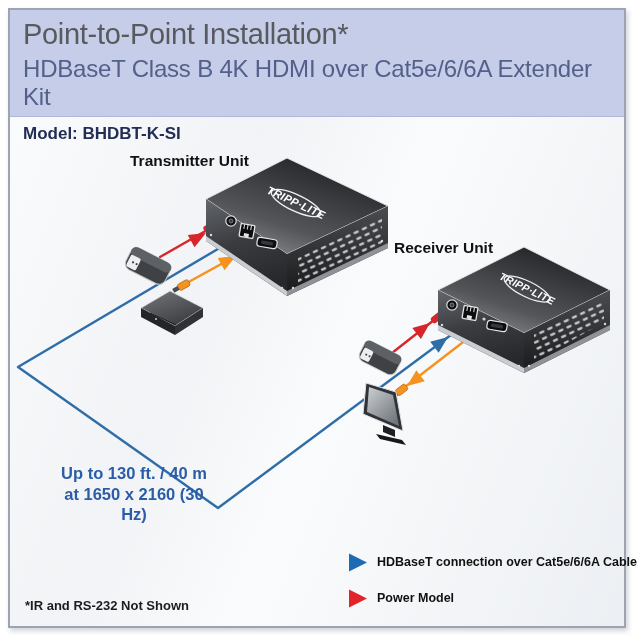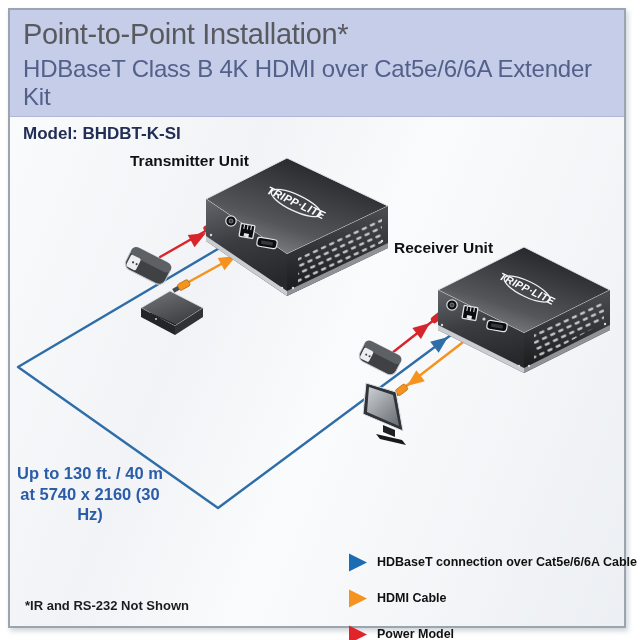--- a/index.html
+++ b/index.html
@@ -19,21 +19,21 @@
   }
   .hdr-title{font-size:29px;color:#595a5e;letter-spacing:-0.3px;line-height:1.1;}
   .hdr-sub{font-size:24px;color:#53608a;margin-top:4px;letter-spacing:-0.2px;}
   .hdr-model{font-size:17px;color:#232e54;font-weight:bold;margin-top:13px;}
   .diagram-svg{position:absolute;left:0;top:0;}
   .unit-label{position:absolute;font-size:15.5px;font-weight:bold;color:#101113;}
   .tx-label{left:120px;top:142px;}
   .rx-label{left:384px;top:229px;}
   .distance{
     position:absolute;left:0;top:453px;width:160px;text-align:center;
-    font-size:16.5px;font-weight:bold;color:#2a5ca8;line-height:1.25;
+    font-size:16.5px;font-weight:bold;color:#2a5ca8;line-height:1.25;padding-left:44px;
   }
   .footnote{position:absolute;left:15px;top:588px;font-size:13px;font-weight:600;color:#1c1c1e;text-align:right;}
   .legend{position:absolute;left:338px;top:534px;display:flex;flex-direction:column;gap:8px;}
   .legend-row{display:flex;align-items:center;gap:9px;height:20px;margin-top:8px;}
   .legend-row svg{width:20px;height:19px;flex:0 0 auto;}
   .legend-row span{font-size:12.5px;font-weight:600;color:#111;white-space:nowrap;}
 </style>
 </head>
 <body>
 
@@ -217,39 +217,33 @@
         <rect x="-6" y="-1.8" width="12" height="3.6" rx="1.2" fill="#35373a"></rect>
       </g>
     </g>
   </svg>
 
   <div class="unit-label tx-label">Transmitter Unit</div>
   <div class="unit-label rx-label">Receiver Unit</div>
 
   <div class="distance">
     <div>Up to 130 ft. / 40 m</div>
-    <div>at 5740 x 2160 (30 Hz)</div>
+    <div>at 1650 x 2160 (30 Hz)</div>
   </div>
 
   <div class="footnote">*IR and RS-232 Not Shown</div>
 
   <div class="legend">
     <div class="legend-row">
       <svg viewBox="0 0 20 19">
         <polygon points="1,0.5 19,9.5 1,18.5" fill="#1b6cb5"></polygon>
       </svg>
       <span>HDBaseT connection over Cat5e/6/6A Cable</span>
     </div>
     <div class="legend-row">
       <svg viewBox="0 0 20 19">
-        <polygon points="1,0.5 19,9.5 1,18.5" fill="#f6921e"></polygon>
-      </svg>
-      <span>HDMI Cable</span>
-    </div>
-    <div class="legend-row">
-      <svg viewBox="0 0 20 19">
         <polygon points="1,0.5 19,9.5 1,18.5" fill="#e1242a"></polygon>
       </svg>
       <span>Power Model</span>
     </div>
   </div>
 
 </div>
 
 </body></html>

